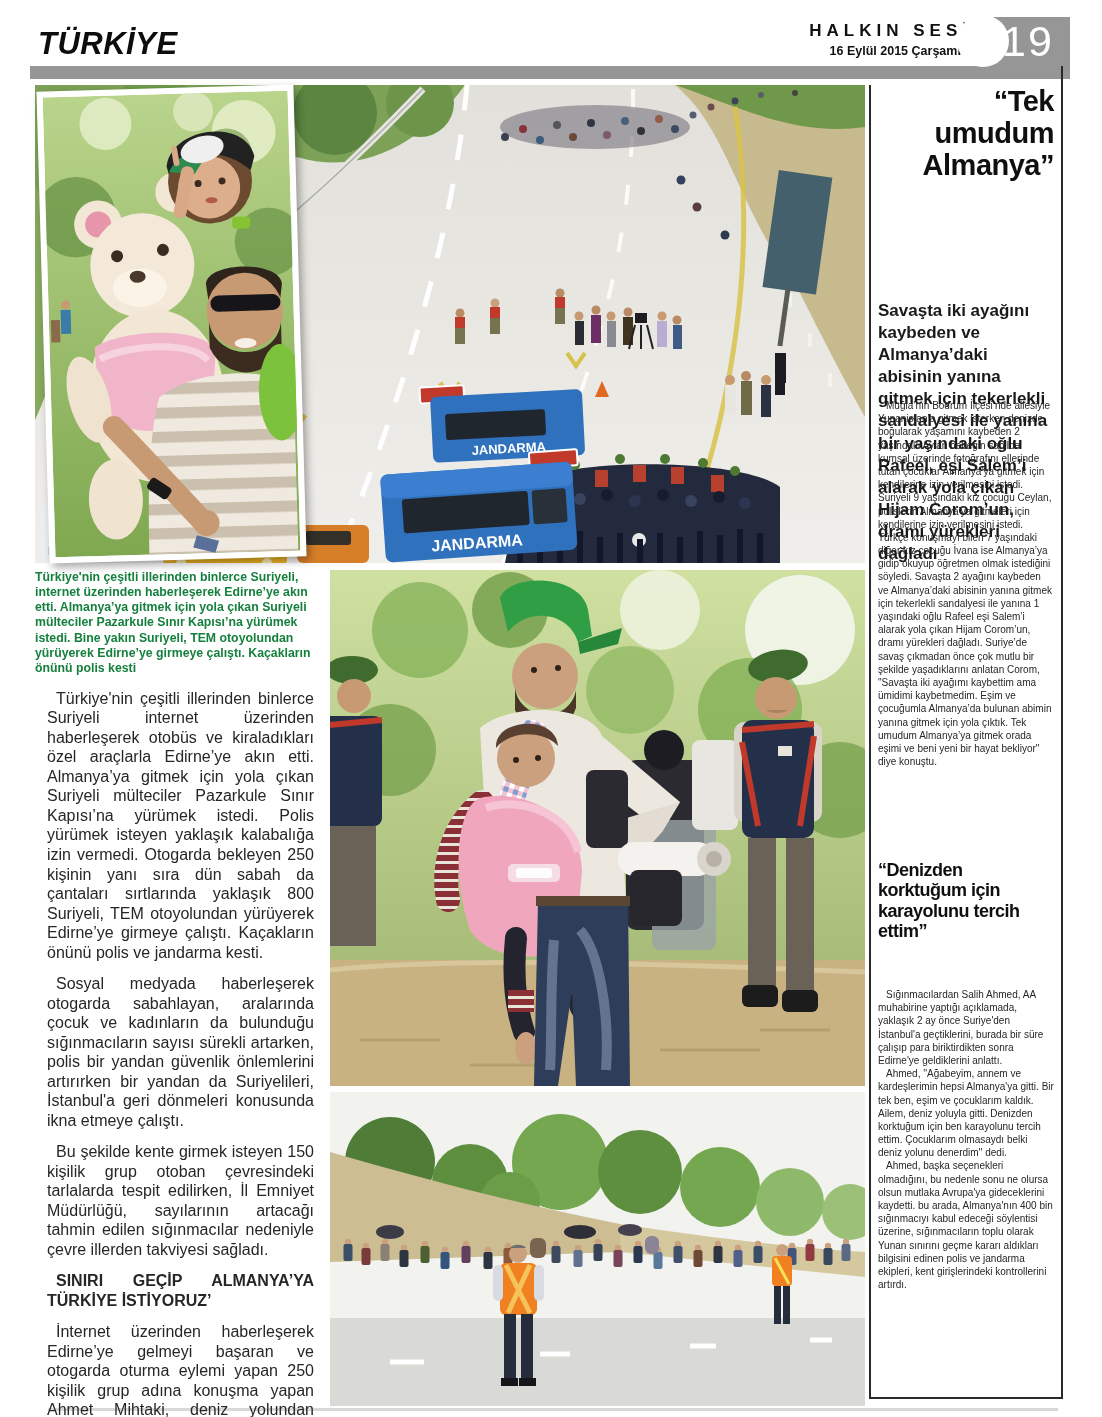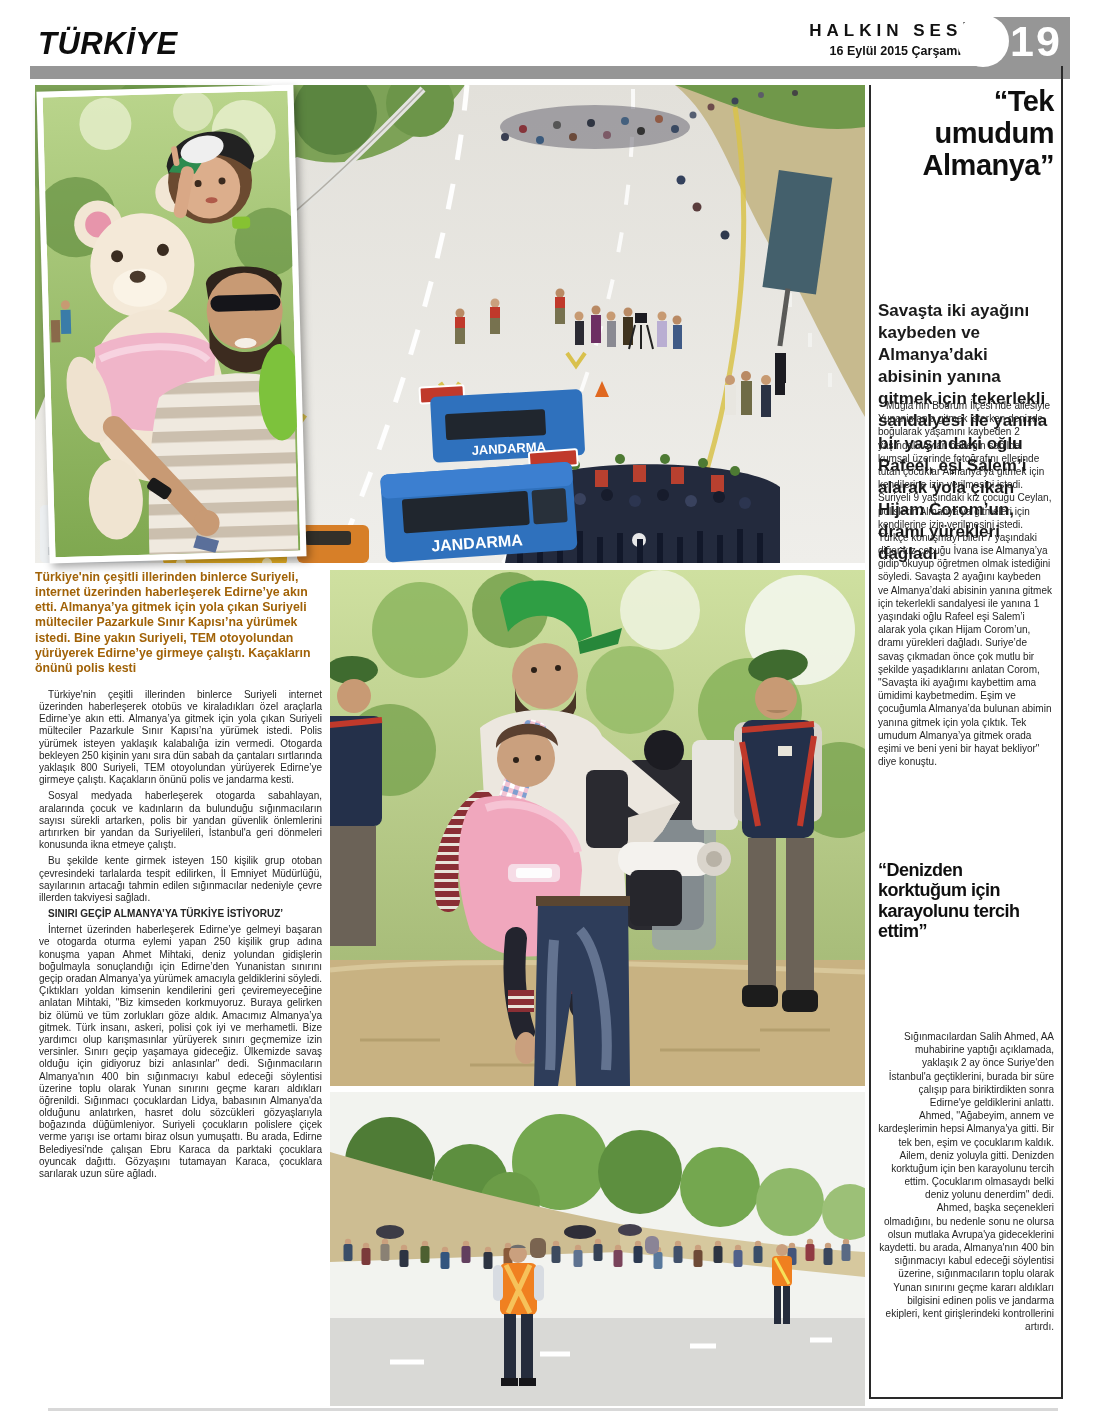--- a/index.html
+++ b/index.html
@@ -9,50 +9,50 @@
   .section-title{position:absolute;left:38px;top:26px;font-size:31px;font-weight:900;
         font-style:italic;letter-spacing:.5px;color:#0d0d0d;}
   .header-bar{position:absolute;left:30px;top:66px;width:1040px;height:13px;background:#969696;}
   .paper-name{position:absolute;left:700px;top:21px;width:272px;text-align:right;
         font-size:17px;font-weight:700;letter-spacing:5px;color:#111;}
   .issue-date{position:absolute;left:700px;top:44px;width:272px;text-align:right;
         font-size:12.5px;font-weight:700;color:#111;}
   .pageno-block{position:absolute;left:985px;top:17px;width:85px;height:49px;background:#969696;}
   .pageno-notch{position:absolute;left:957px;top:15px;width:52px;height:52px;border-radius:50%;background:#fff;}
   .pageno{position:absolute;left:1002px;top:15px;width:68px;height:52px;font-size:43px;line-height:52px;
-        font-weight:700;color:#fff;letter-spacing:2px;text-align:center;}
+        font-weight:400;color:#fff;letter-spacing:2px;text-align:left;}
   
   .photo{position:absolute;overflow:hidden;background:#dcdad4;}
   .photo svg{display:block;width:100%;height:100%;}
   #photo-top{left:35px;top:85px;width:830px;height:478px;z-index:1;}
   #inset{left:43px;top:88px;width:257px;height:472px;z-index:2;background:#fff;
         padding:6px;box-sizing:border-box;transform:rotate(-1.6deg);
         box-shadow:3px 4px 8px rgba(0,0,0,.35);}
   #photo-mid{left:330px;top:570px;width:535px;height:516px;z-index:1;}
   #photo-bottom{left:330px;top:1092px;width:535px;height:314px;z-index:1;}
   
   .left-col{position:absolute;left:35px;top:570px;width:291px;z-index:3;}
-  .lead{font-size:12.3px;line-height:1.23;font-weight:700;color:#a16207;margin:0 0 13px 0;}
-  .body p{margin:4px;font-size:10px;line-height:1.22;text-align:justify;
+  .lead{font-size:12.3px;line-height:1.23;font-weight:700;color:#15803d;margin:0 0 13px 0;}
+  .body p{margin:12px;font-size:16px;line-height:1.22;text-align:justify;
         text-indent:9px;color:#262626;}
   .subhead{margin:10px 0 1px 0;font-size:11px;font-weight:700;color:#111;text-indent:9px;}
   
   .rule-v{position:absolute;width:2px;background:#2a2a2a;z-index:3;}
   #rule-left{left:869px;top:85px;height:1314px;}
   #rule-right{left:1061px;top:66px;height:1333px;}
   #rule-bottom{position:absolute;left:869px;top:1397px;width:194px;height:2px;background:#2a2a2a;z-index:3;}
   .bottom-hairline{position:absolute;left:48px;top:1408px;width:1010px;height:3px;background:#d8d8d8;}
   .right-col-block{position:absolute;left:878px;width:176px;z-index:3;}
   .headline{font-weight:800;color:#0f0f0f;letter-spacing:-.5px;}
   #headline1{top:86px;font-size:29px;line-height:1.1;text-align:right;}
   #headline2{top:860px;font-size:18px;line-height:1.13;}
   .deck{top:300px;font-size:17px;line-height:1.3;font-weight:700;color:#1a1a1a;}
   .side-body{font-size:10px;line-height:1.32;color:#262626;text-align:left;}
   #side-body1{top:399px;height:458px;overflow:hidden;}
-  #side-body2{top:1030px;height:366px;overflow:hidden;text-align:right;}
+  #side-body2{top:988px;height:366px;overflow:hidden;}
   .side-body p{margin:0;text-indent:8px;}
 </style>
 </head>
 <body>
 
 <div class="page">
 
   <div class="section-title">TÜRKİYE</div>
   <div class="header-bar"></div>
   <div class="paper-name">HALKIN SESİ</div>

